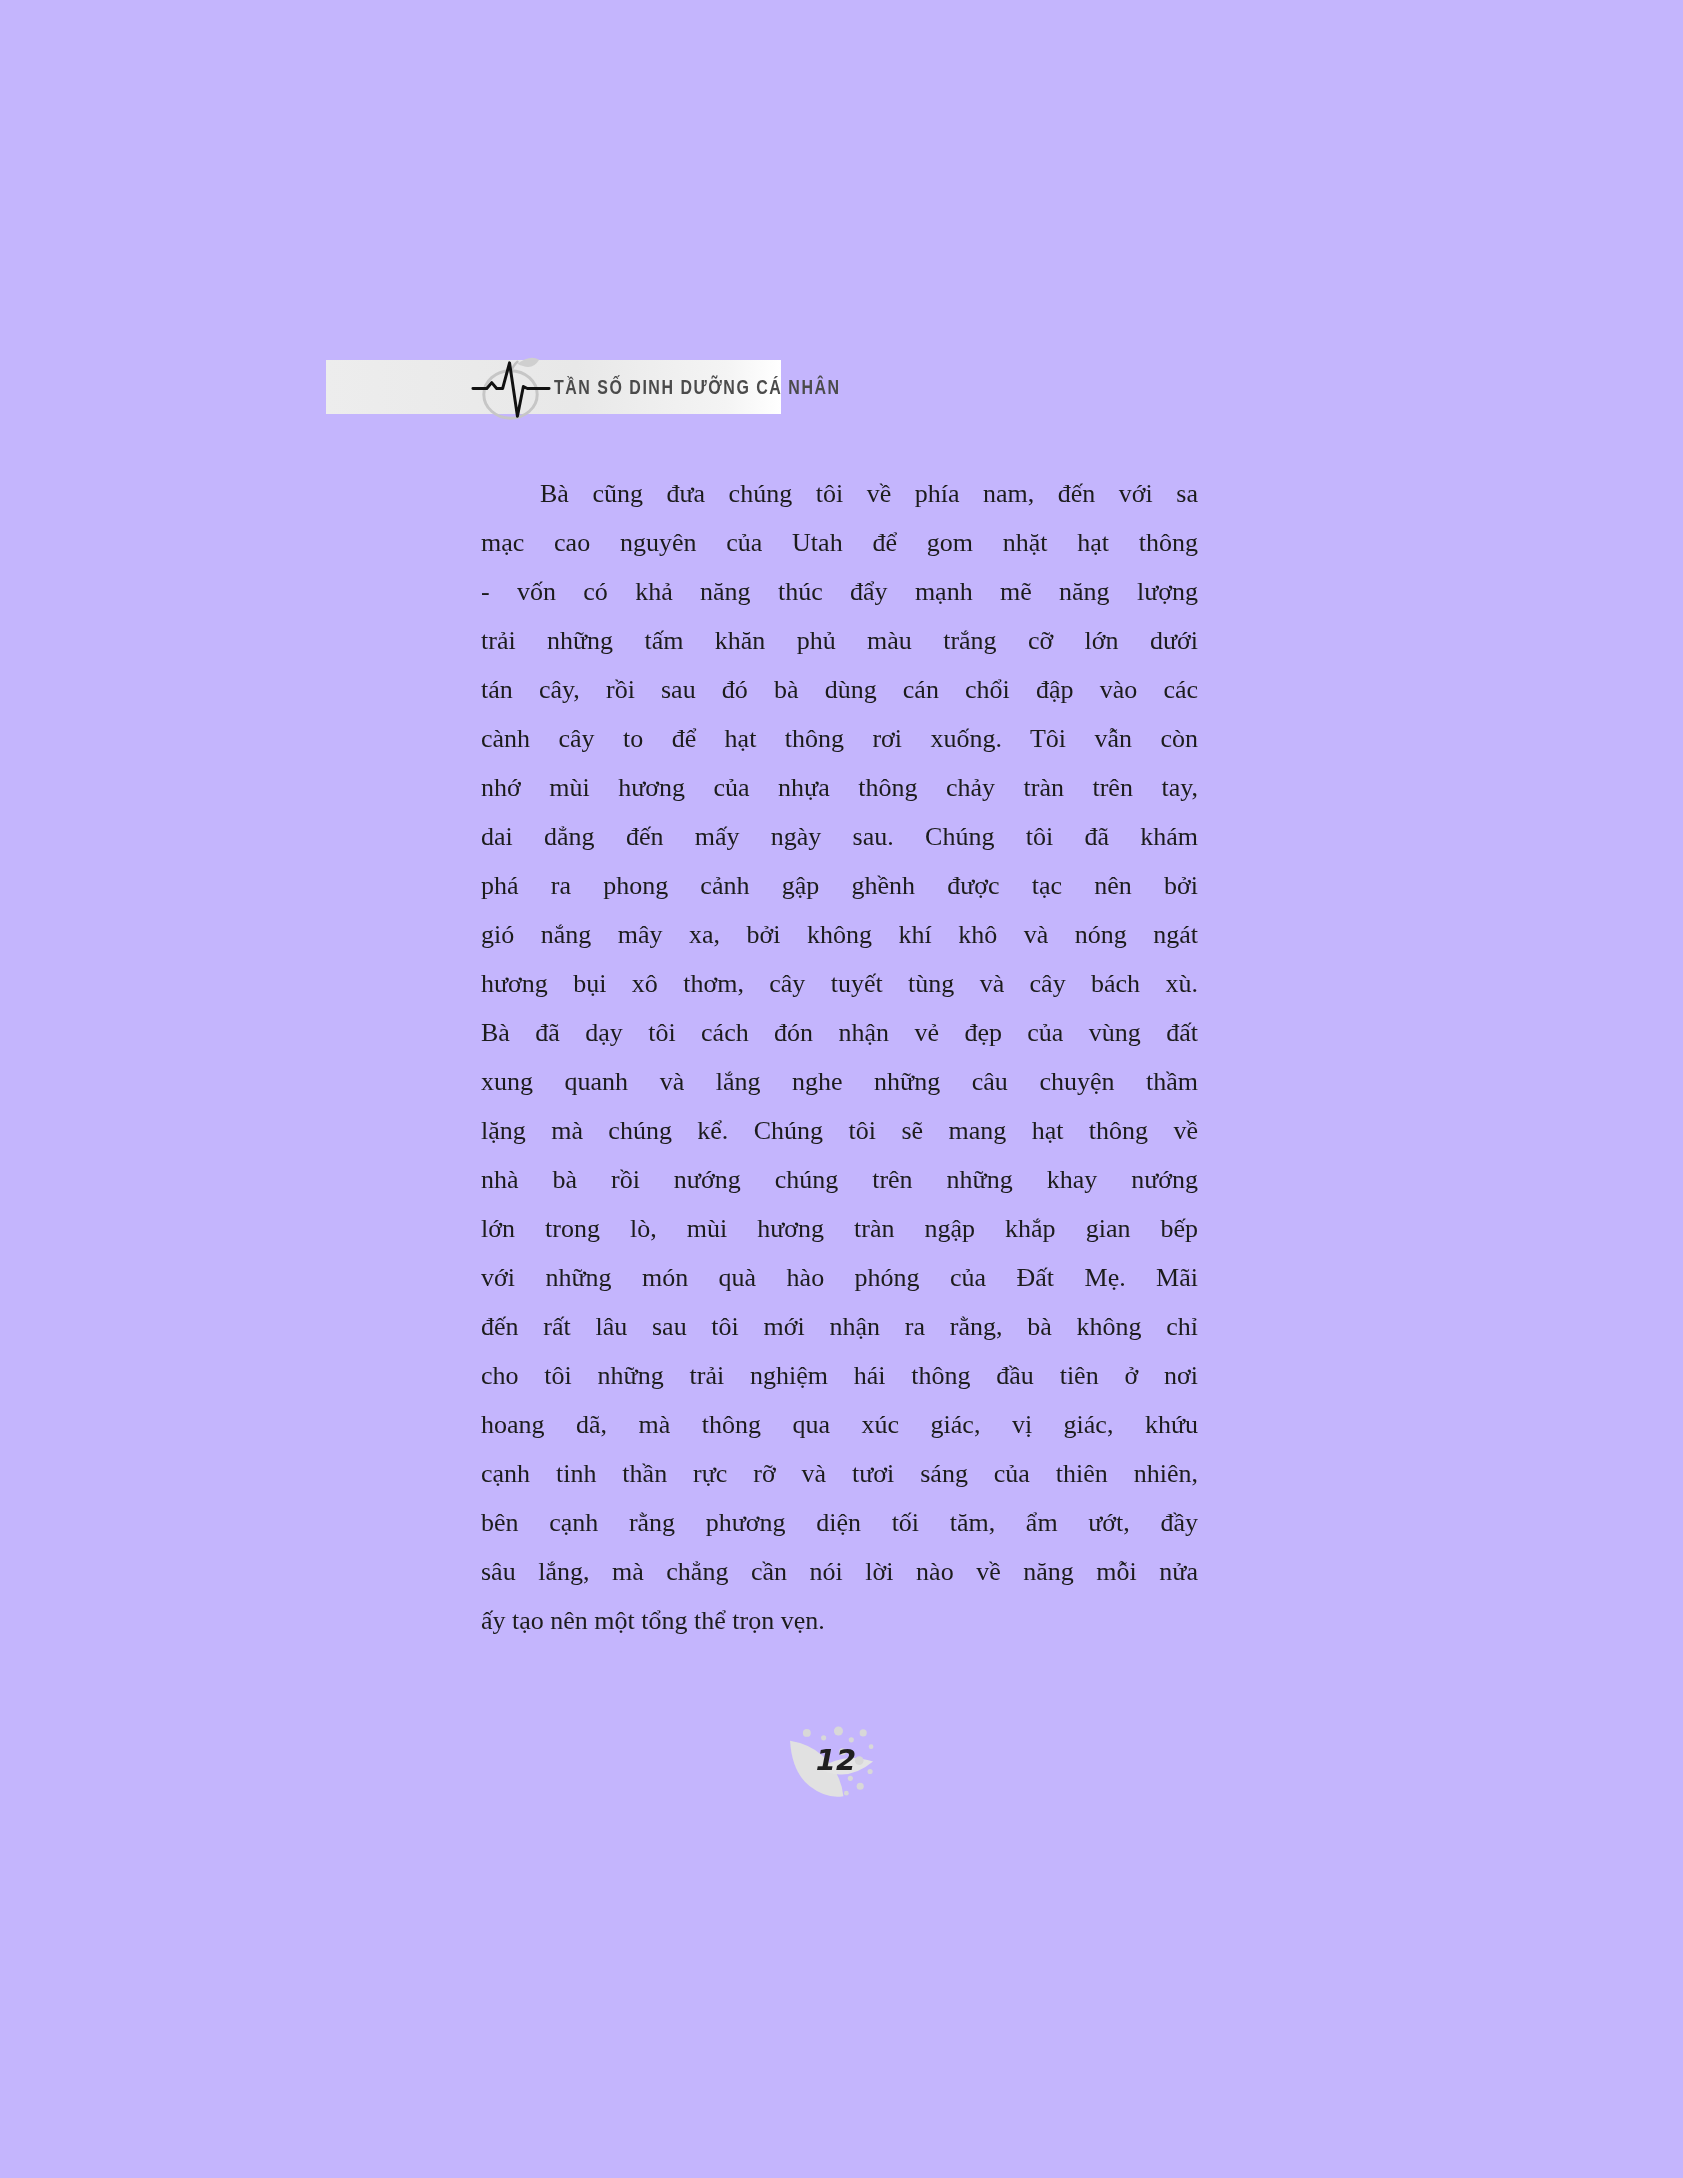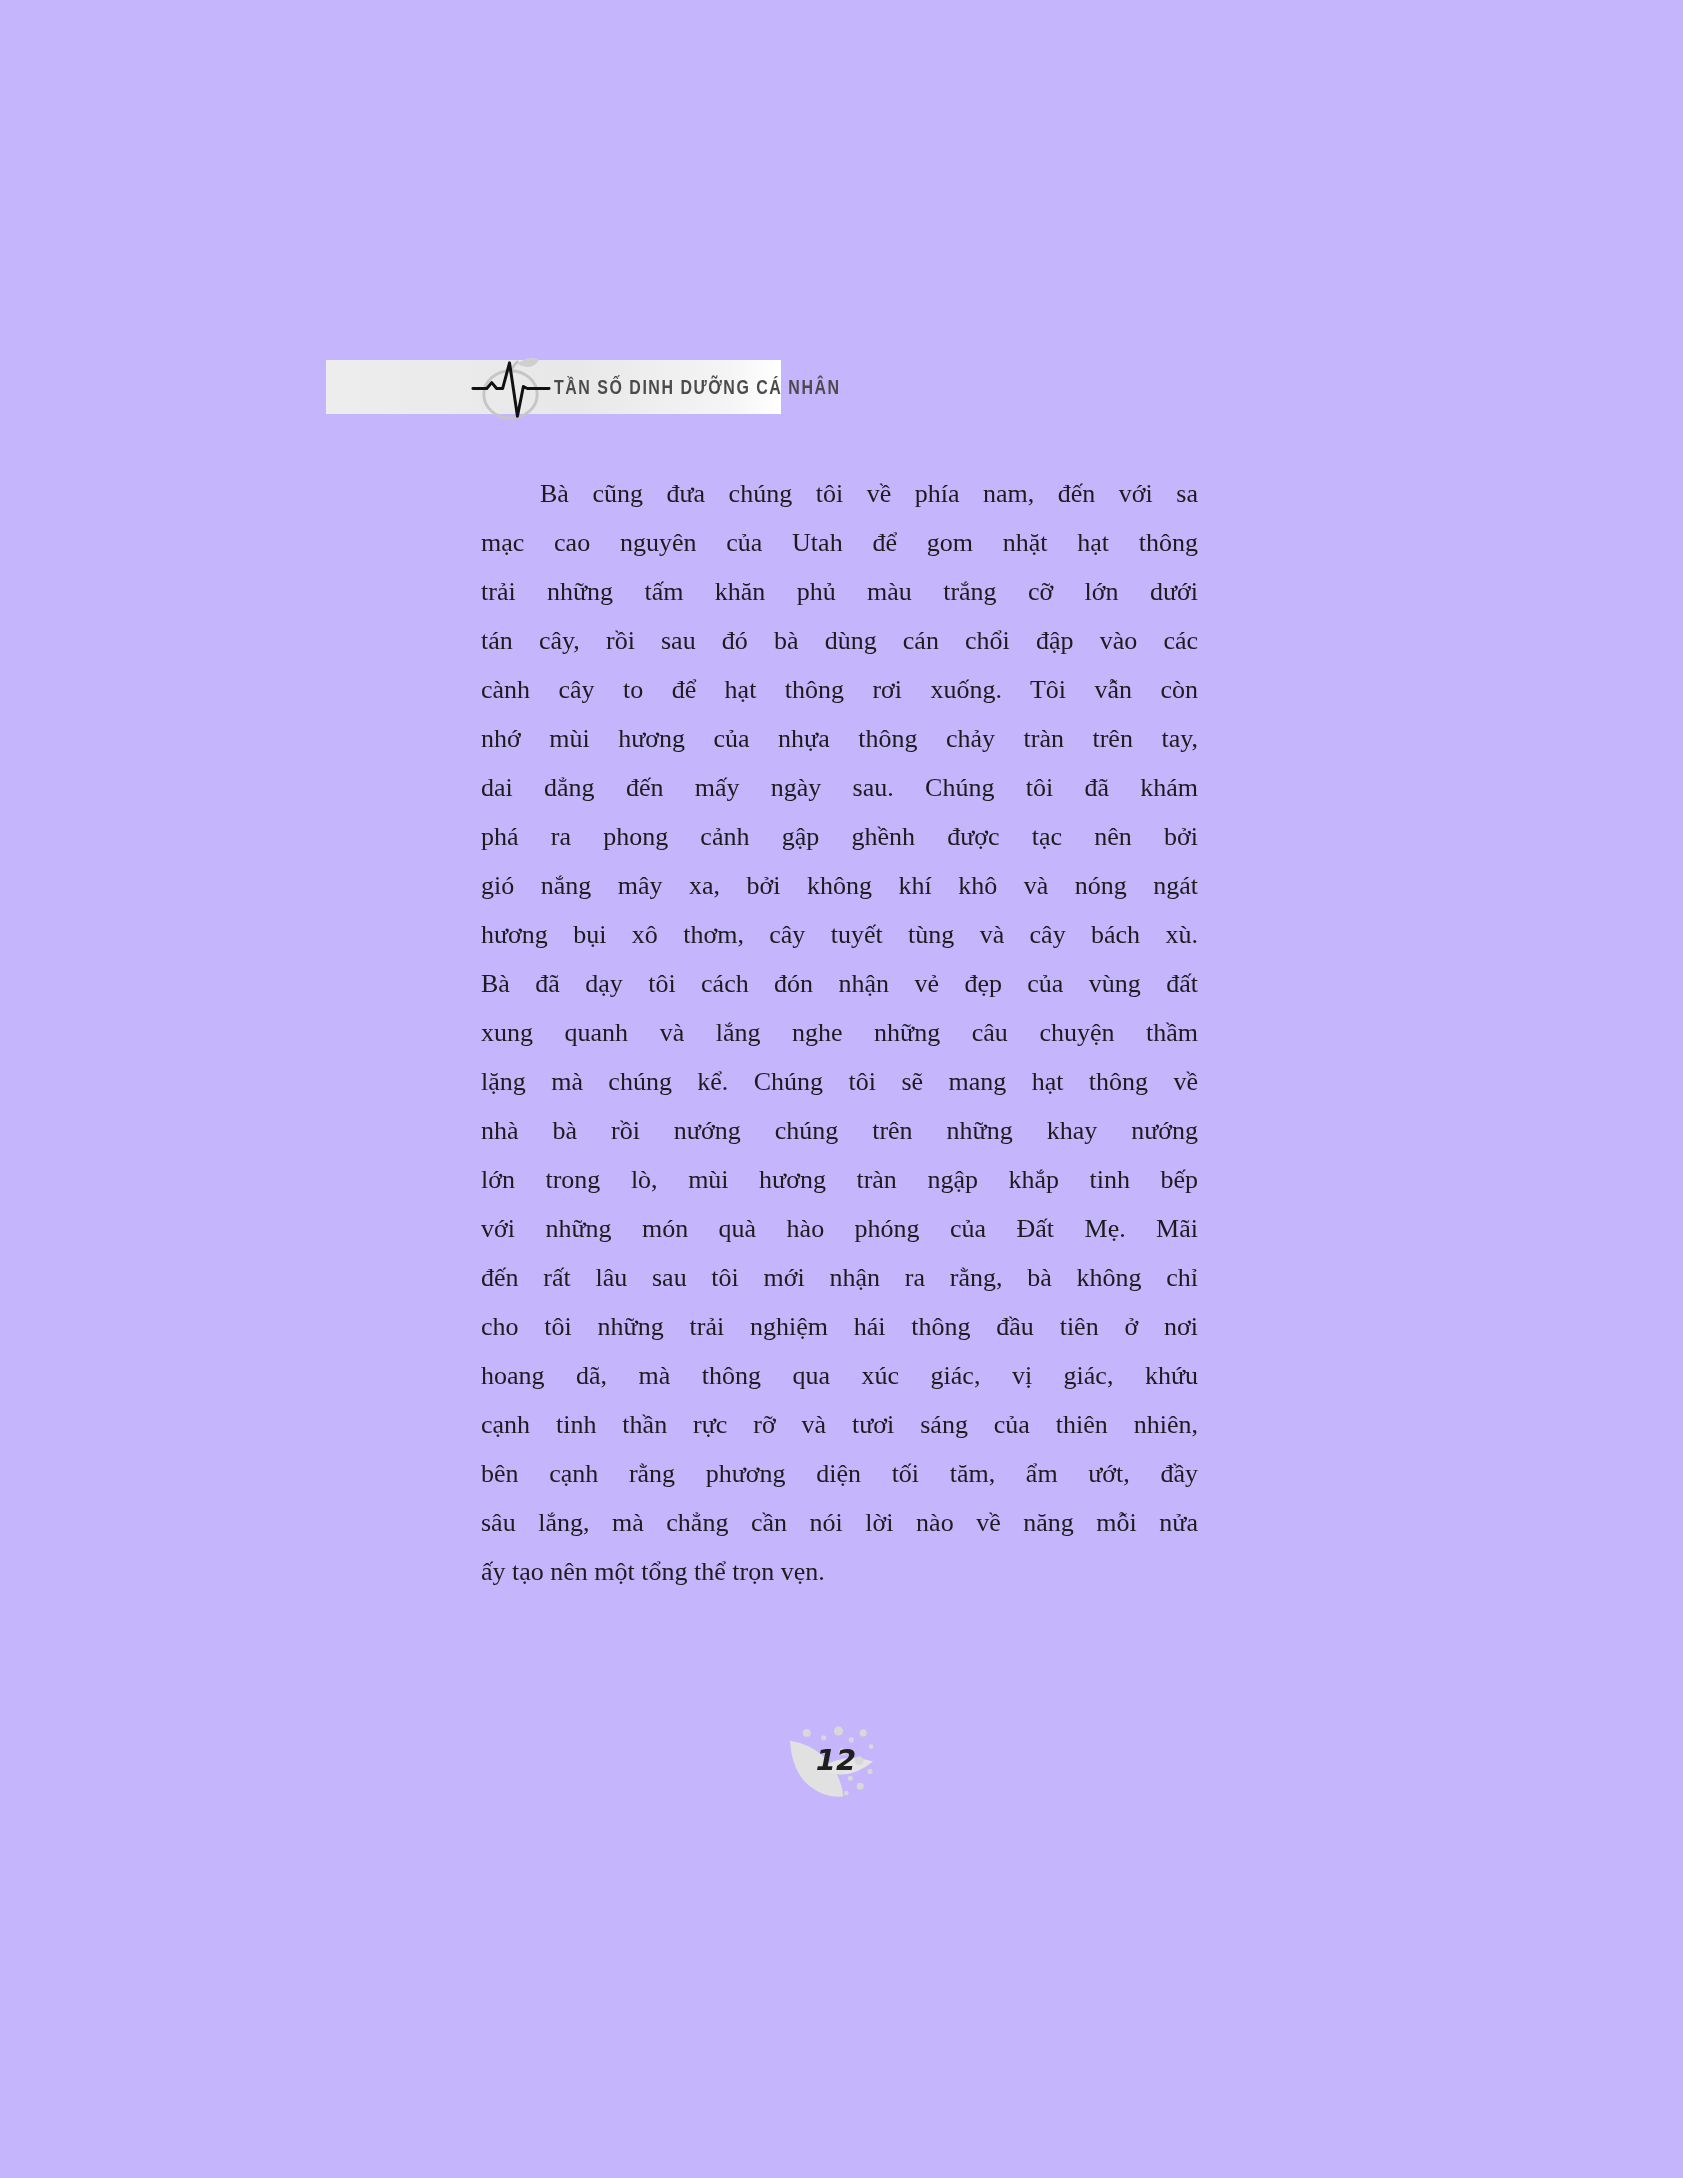--- a/index.html
+++ b/index.html
@@ -75,33 +75,34 @@
     <path d="M26 42 h14 l5 -6 5 6 h6 l7 -26 8 54 6 -30 4 2 h22" fill="none" stroke="#111111" stroke-width="3" stroke-linejoin="round" stroke-linecap="round"></path>
   </svg>
 
   <div class="header-title">
     <span class="squeeze">TẦN SỐ DINH DƯỠNG CÁ NHÂN</span>
   </div>
 
   <main class="body-text">
       <div class="text-line first">Bà cũng đưa chúng tôi về phía nam, đến với sa</div>
       <div class="text-line">mạc cao nguyên của Utah để gom nhặt hạt thông</div>
+      <div class="text-line">- vốn có khả năng thúc đẩy mạnh mẽ năng lượng</div>
       <div class="text-line">trải những tấm khăn phủ màu trắng cỡ lớn dưới</div>
       <div class="text-line">tán cây, rồi sau đó bà dùng cán chổi đập vào các</div>
       <div class="text-line">cành cây to để hạt thông rơi xuống. Tôi vẫn còn</div>
       <div class="text-line">nhớ mùi hương của nhựa thông chảy tràn trên tay,</div>
       <div class="text-line">dai dẳng đến mấy ngày sau. Chúng tôi đã khám</div>
       <div class="text-line">phá ra phong cảnh gập ghềnh được tạc nên bởi</div>
       <div class="text-line">gió nắng mây xa, bởi không khí khô và nóng ngát</div>
       <div class="text-line">hương bụi xô thơm, cây tuyết tùng và cây bách xù.</div>
       <div class="text-line">Bà đã dạy tôi cách đón nhận vẻ đẹp của vùng đất</div>
       <div class="text-line">xung quanh và lắng nghe những câu chuyện thầm</div>
       <div class="text-line">lặng mà chúng kể. Chúng tôi sẽ mang hạt thông về</div>
       <div class="text-line">nhà bà rồi nướng chúng trên những khay nướng</div>
-      <div class="text-line">lớn trong lò, mùi hương tràn ngập khắp tinh bếp</div>
+      <div class="text-line">lớn trong lò, mùi hương tràn ngập khắp gian bếp</div>
       <div class="text-line">với những món quà hào phóng của Đất Mẹ. Mãi</div>
       <div class="text-line">đến rất lâu sau tôi mới nhận ra rằng, bà không chỉ</div>
       <div class="text-line">cho tôi những trải nghiệm hái thông đầu tiên ở nơi</div>
       <div class="text-line">hoang dã, mà thông qua xúc giác, vị giác, khứu</div>
       <div class="text-line">cạnh tinh thần rực rỡ và tươi sáng của thiên nhiên,</div>
       <div class="text-line">bên cạnh rằng phương diện tối tăm, ẩm ướt, đầy</div>
       <div class="text-line">sâu lắng, mà chẳng cần nói lời nào về năng mỗi nửa</div>
       <div class="text-line last">ấy tạo nên một tổng thể trọn vẹn.</div>
     </main>
 

